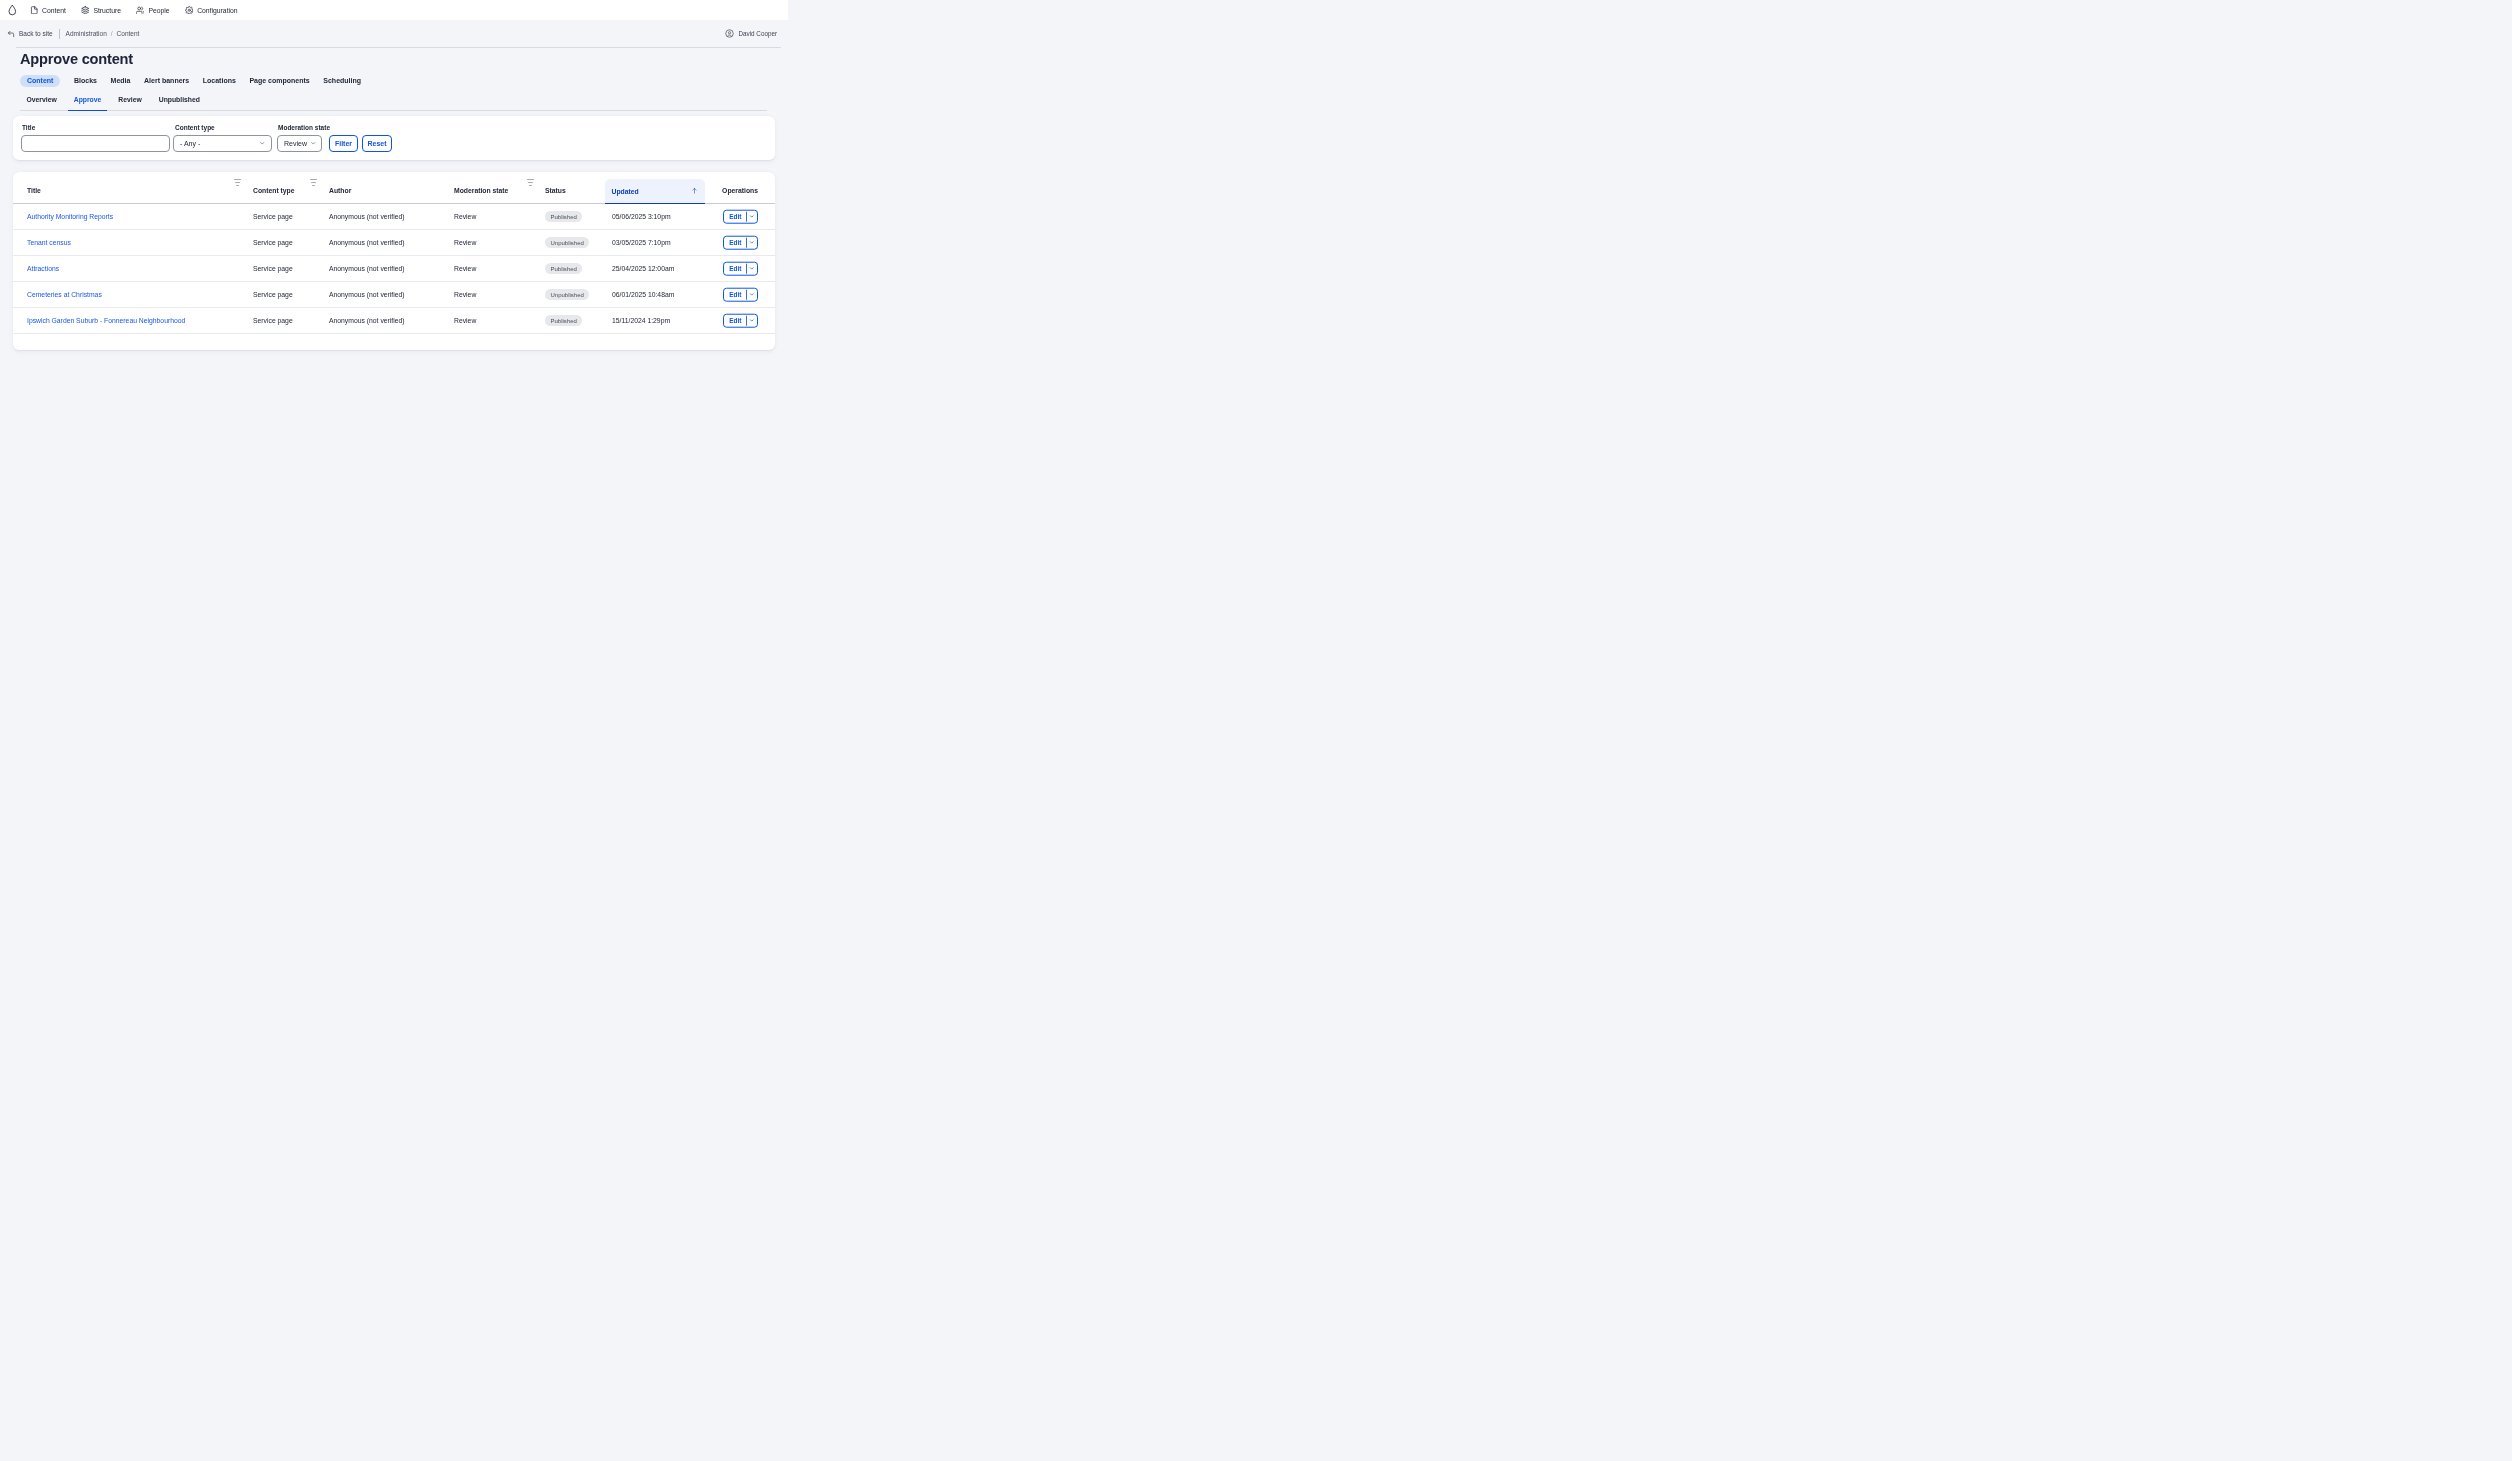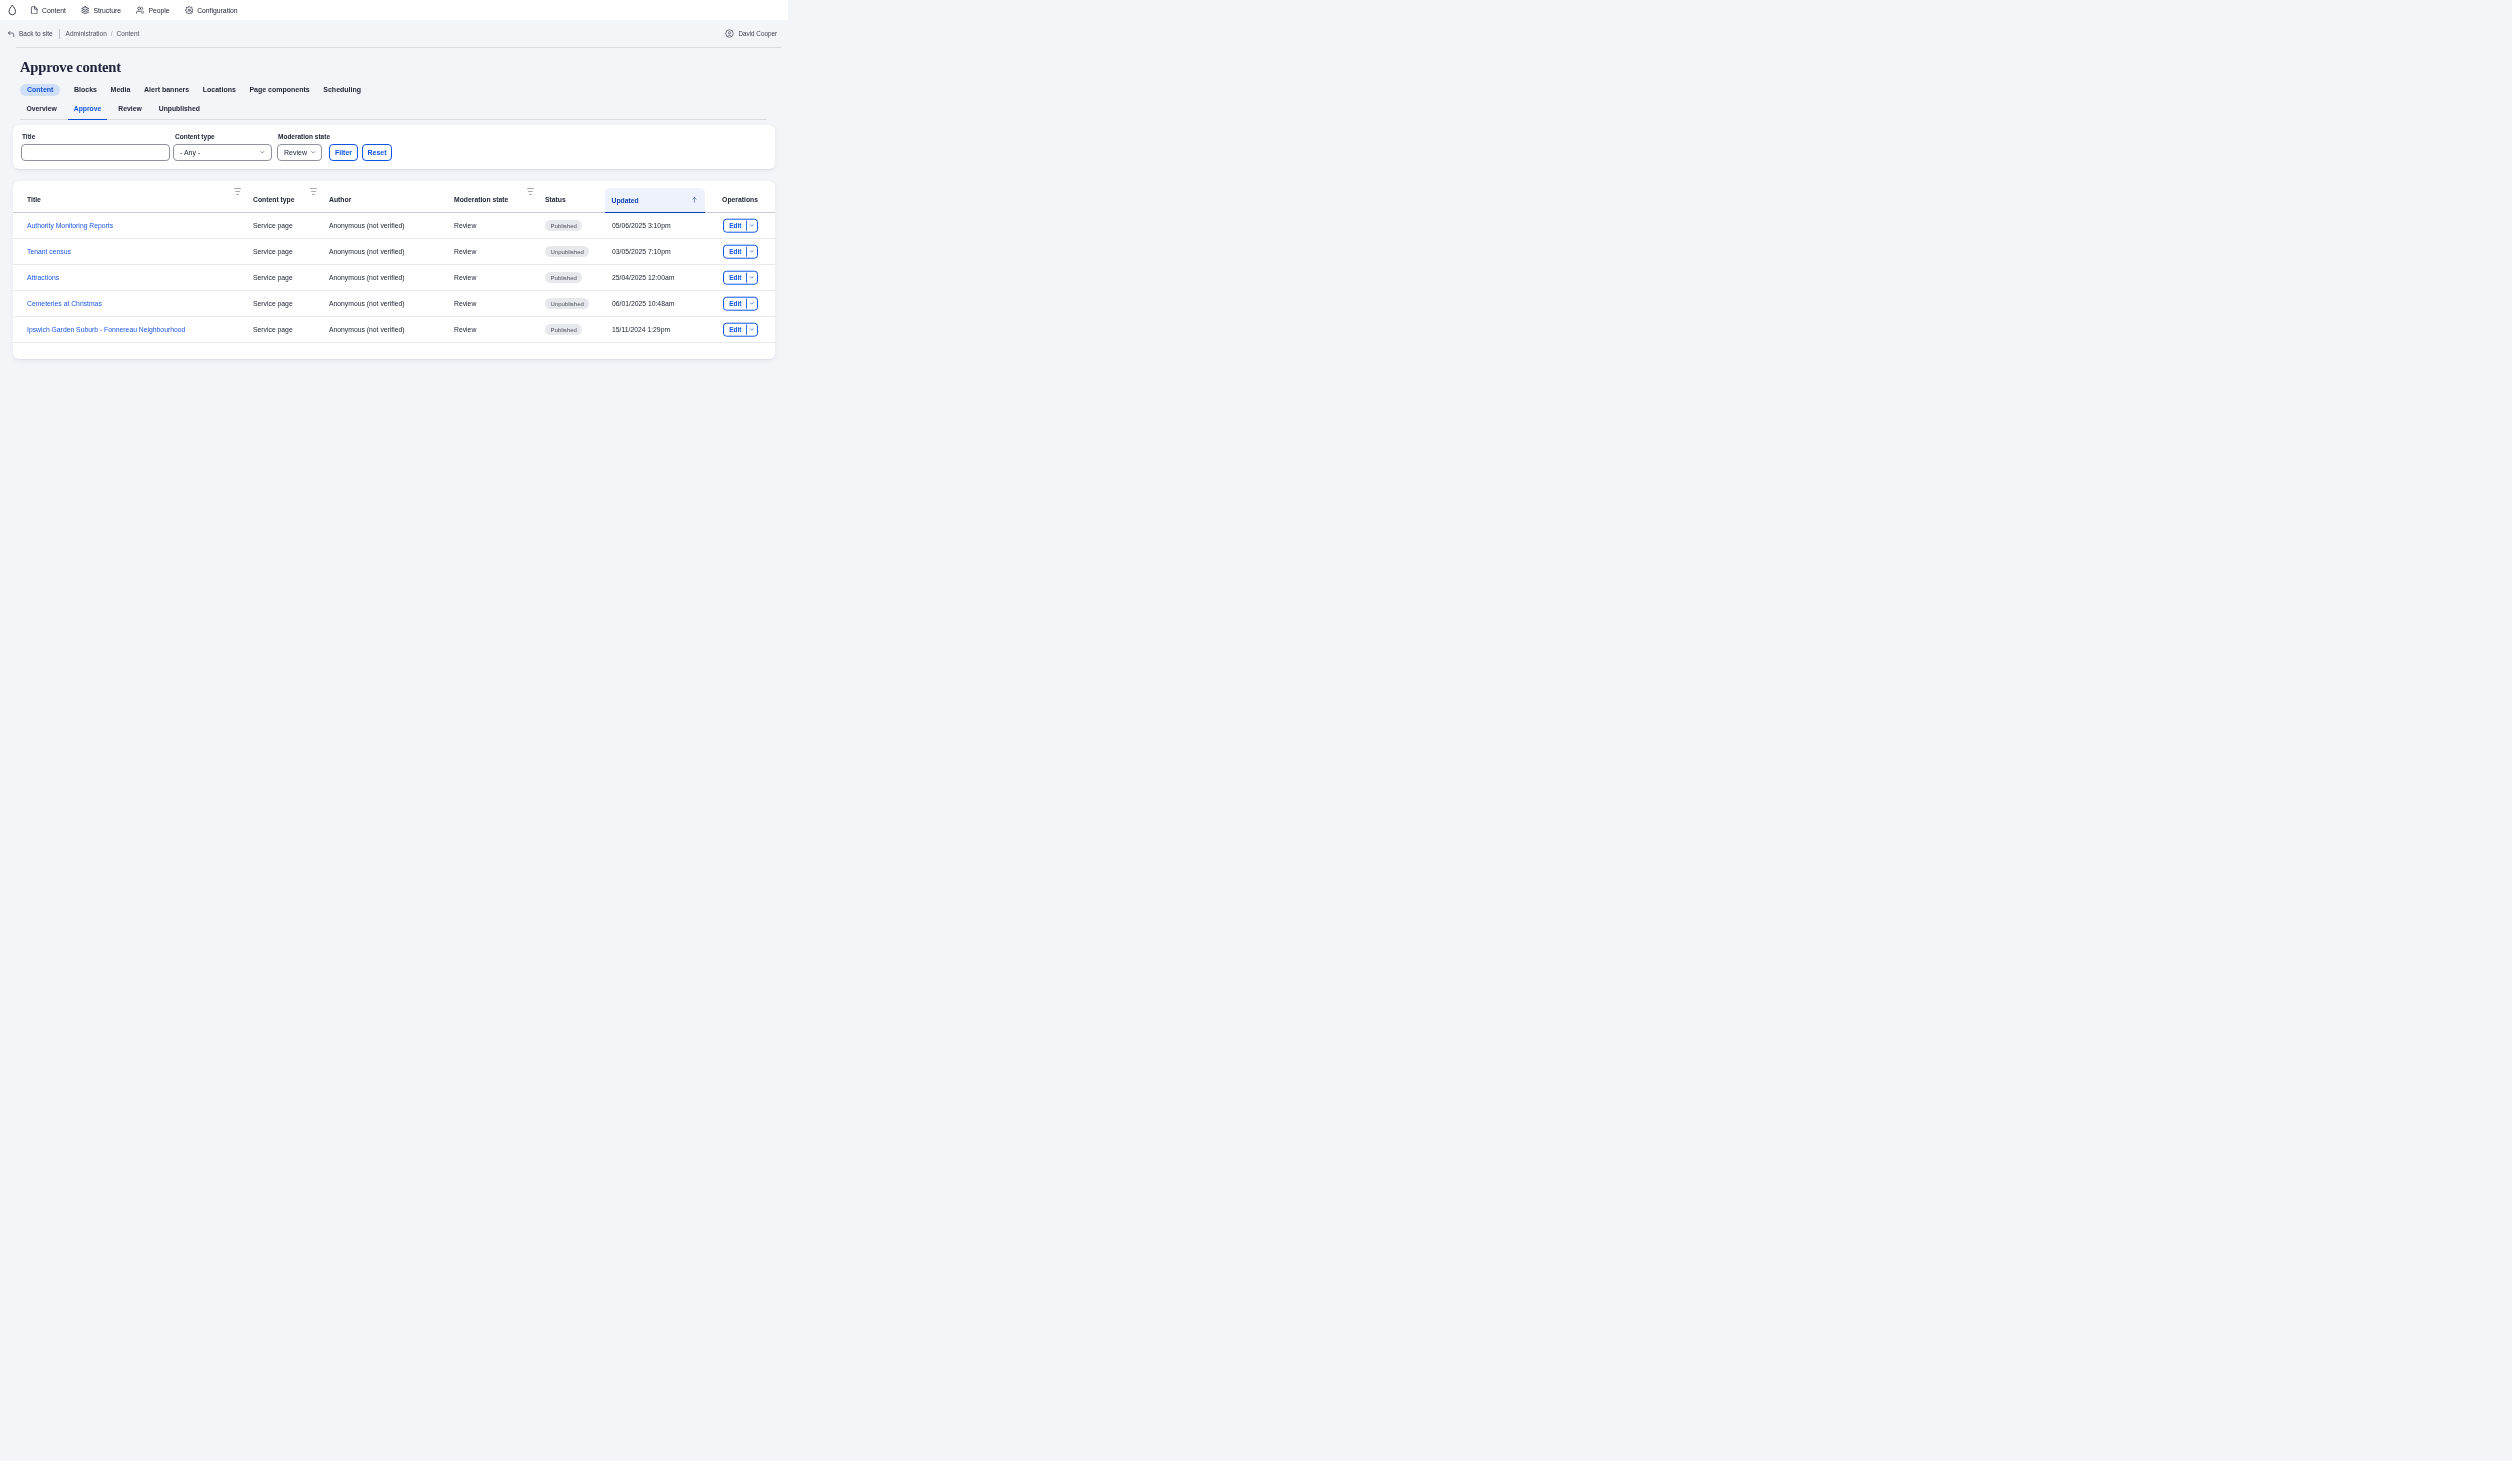--- a/index.html
+++ b/index.html
@@ -32,21 +32,21 @@
   .backlink span { font-size:6.5px; color:#3f434e; font-weight:500; }
   .crumb-divider { width:0.5px; height:10px; background:#bfc2ca; margin:0 6px 0 6.5px; }
   .crumbs { display:flex; align-items:center; gap:4px; font-size:6.5px; color:#4e515c; }
   .crumb-sep { color:#9a9da6; }
   .crumb { cursor:pointer; }
   .account { margin-left:auto; display:flex; align-items:center; gap:4.5px; cursor:pointer; }
   .account span { font-size:6.3px; color:#3f434e; }
 
   
   .main { padding:0 20px; }
-  h1.page-title { margin-top:12px; font-size:14.6px; font-weight:700; letter-spacing:-0.2px; color:#20243a;font-family:Liberation Serif, serif; }
+  h1.page-title { margin-top:4px; font-size:14.6px; font-weight:700; letter-spacing:-0.2px; color:#20243a; }
 
   .primary-tabs { display:flex; align-items:center; gap:13.6px; margin-top:7.5px; }
   .ptab { font-size:7px; font-weight:600; color:#232838; cursor:pointer; padding:2.5px 0; }
   .ptab.active { background:#cfdff9; color:#1254dc; padding:2.5px 7px; border-radius:7px; }
 
   .secondary-tabs {
     display:flex; gap:6px; margin-top:7px; padding-left:1px;
     border-bottom:0.5px solid #d9dbe1; margin-right:0.5px; width:747px;
   }
   .stab {

